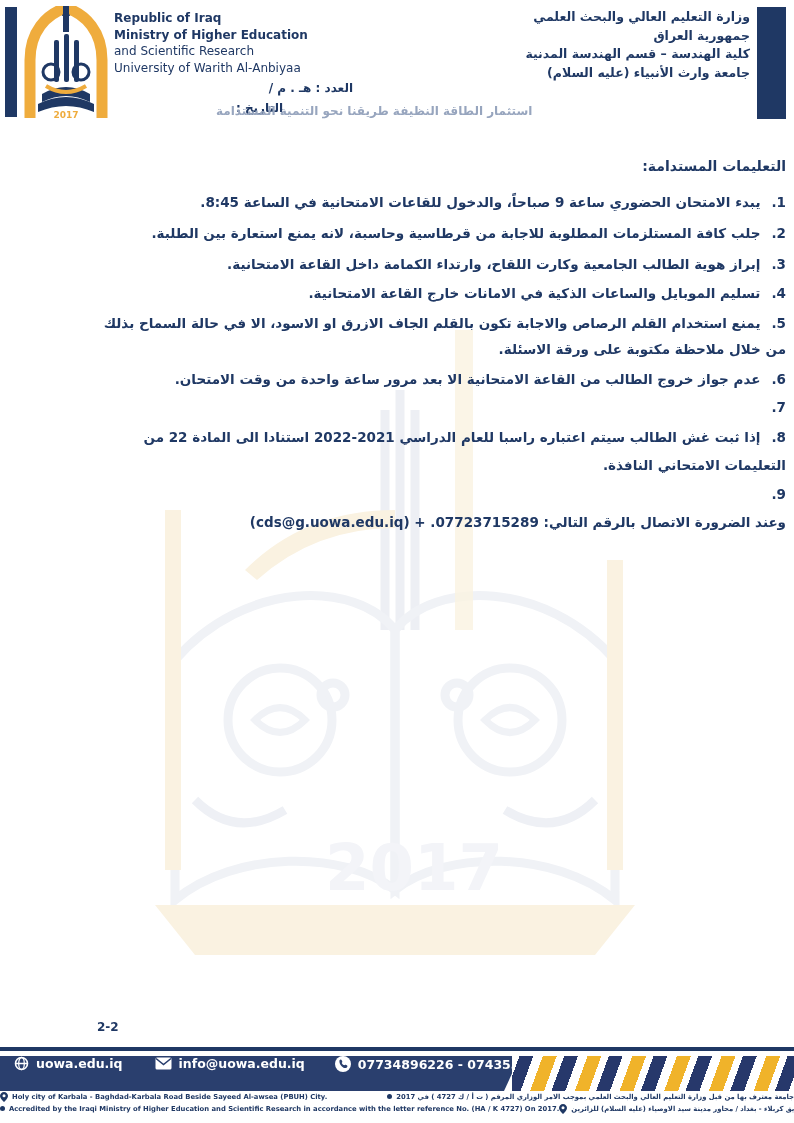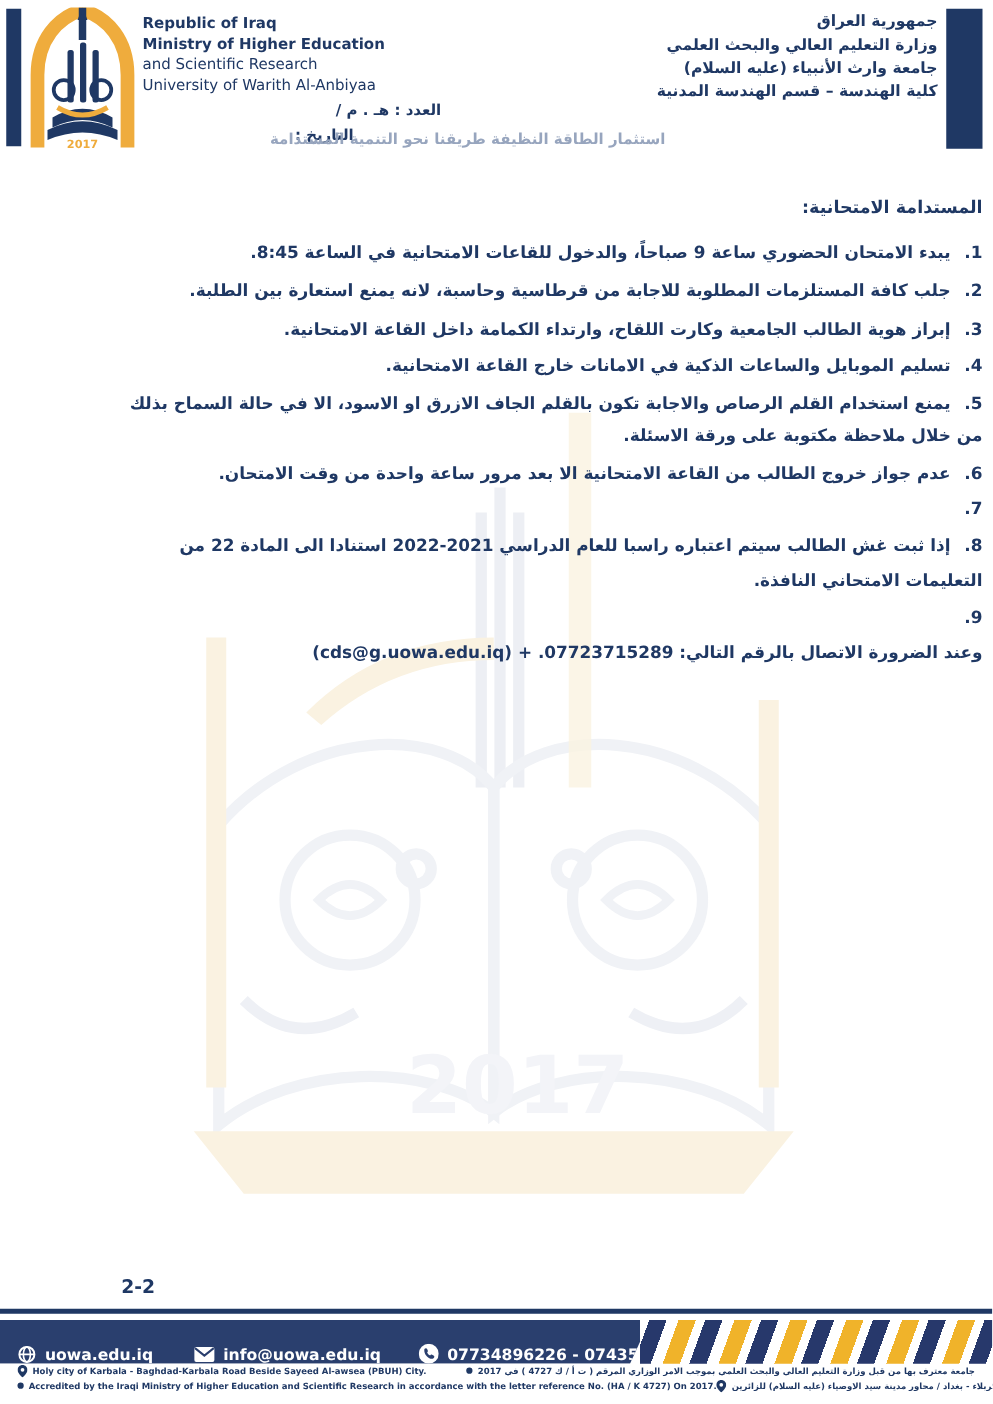--- a/index.html
+++ b/index.html
@@ -19,31 +19,31 @@
   .ctitle{position:absolute;right:0;top:158px;font-size:14px;font-weight:bold;white-space:nowrap;}
   .cline{position:absolute;right:0;width:778px;height:30px;line-height:30px;font-size:13.5px;
          font-weight:bold;direction:rtl;text-align:right;white-space:nowrap;
          display:flex;flex-direction:row;gap:11px;justify-content:flex-start;}
   .cline2{position:absolute;right:0;width:778px;height:30px;line-height:30px;font-size:13.5px;
           font-weight:bold;direction:rtl;text-align:right;white-space:nowrap;}
   .inum{direction:rtl;unicode-bidi:isolate;}
   
   .wm{left:95px;top:330px;opacity:1;pointer-events:none;}
   
-  .pagenum{left:97px;top:1020px;font-size:15px;font-weight:bold;color:#1F3864;}
+  .pagenum{left:97px;top:1020px;font-size:12px;font-weight:bold;color:#1F3864;}
   .rule{left:0;top:1047px;width:794px;height:4px;background:#1F3864;}
   .fbar{left:0;top:1056px;width:520px;height:35px;background:#2A3F6E;
         clip-path:polygon(0 0,520px 0,504px 35px,0 35px);
-        display:flex;align-items:flex-end;color:#ffffff;font-size:12.5px;font-weight:bold;
+        display:flex;align-items:flex-start;color:#ffffff;font-size:12.5px;font-weight:bold;
         padding-left:14px;box-sizing:border-box;gap:10px;}
   .stripes{left:512px;top:1056px;width:282px;height:35px;
            background:repeating-linear-gradient(110deg,#ffffff 0 7px,#27386B 7px 20px,#ffffff 20px 29px,#F0B32A 29px 42px);}
   .fitem{display:flex;align-items:center;gap:7px;white-space:nowrap;}
   .addr-row{left:0;top:1091px;width:794px;height:11px;display:flex;justify-content:space-between;
-            align-items:center;padding:0 14px;box-sizing:border-box;
+            align-items:center;padding:0 0;box-sizing:border-box;
             font-size:6.8px;font-weight:600;color:#1F3864;}
   .addr-row2{top:1103px;}
   .addr-seg{display:flex;align-items:center;gap:4px;white-space:nowrap;}
   .ar{direction:rtl;}
   .dot{width:5px;height:5px;border-radius:50%;background:#1F3864;display:inline-block;}
 </style>
 </head>
 <body>
 
 <div class="page">
@@ -96,33 +96,33 @@
   </svg>
 
   <div class="abs hdr-en">
     <div class="b">Republic of Iraq</div>
     <div class="b">Ministry of Higher Education</div>
     <div>and Scientific Research</div>
     <div>University of Warith Al-Anbiyaa</div>
   </div>
 
   <div class="abs hdr-ar">
+    <div>وزارة التعليم العالي والبحث العلمي</div>
     <div>جمهورية العراق</div>
-    <div>وزارة التعليم العالي والبحث العلمي</div>
+    <div>كلية الهندسة – قسم الهندسة المدنية</div>
     <div>جامعة وارث الأنبياء (عليه السلام)</div>
-    <div>كلية الهندسة – قسم الهندسة المدنية</div>
   </div>
 
   <div class="abs field" style="right:441px;top:81px;">العدد : هـ . م /</div>
   <div class="abs field" style="right:511px;top:101px;">التاريخ :</div>
 
   <div class="abs tagline">استثمار الطاقة النظيفة طريقنا نحو التنمية المستدامة</div>
 
   <div class="abs content" style="height:560px;">
-    <div class="ctitle">المستدامة الامتحانية:</div>
+    <div class="ctitle">التعليمات المستدامة:</div>
 
     <div class="cline" style="top:187px;">
       <span class="inum">1.</span>
       <span>يبدء الامتحان الحضوري ساعة 9 صباحاً، والدخول للقاعات الامتحانية في الساعة 8:45.</span>
     </div>
     <div class="cline" style="top:218px;">
       <span class="inum">2.</span>
       <span>جلب كافة المستلزمات المطلوبة للاجابة من قرطاسية وحاسبة، لانه يمنع استعارة بين الطلبة.</span>
     </div>
     <div class="cline" style="top:249px;">

